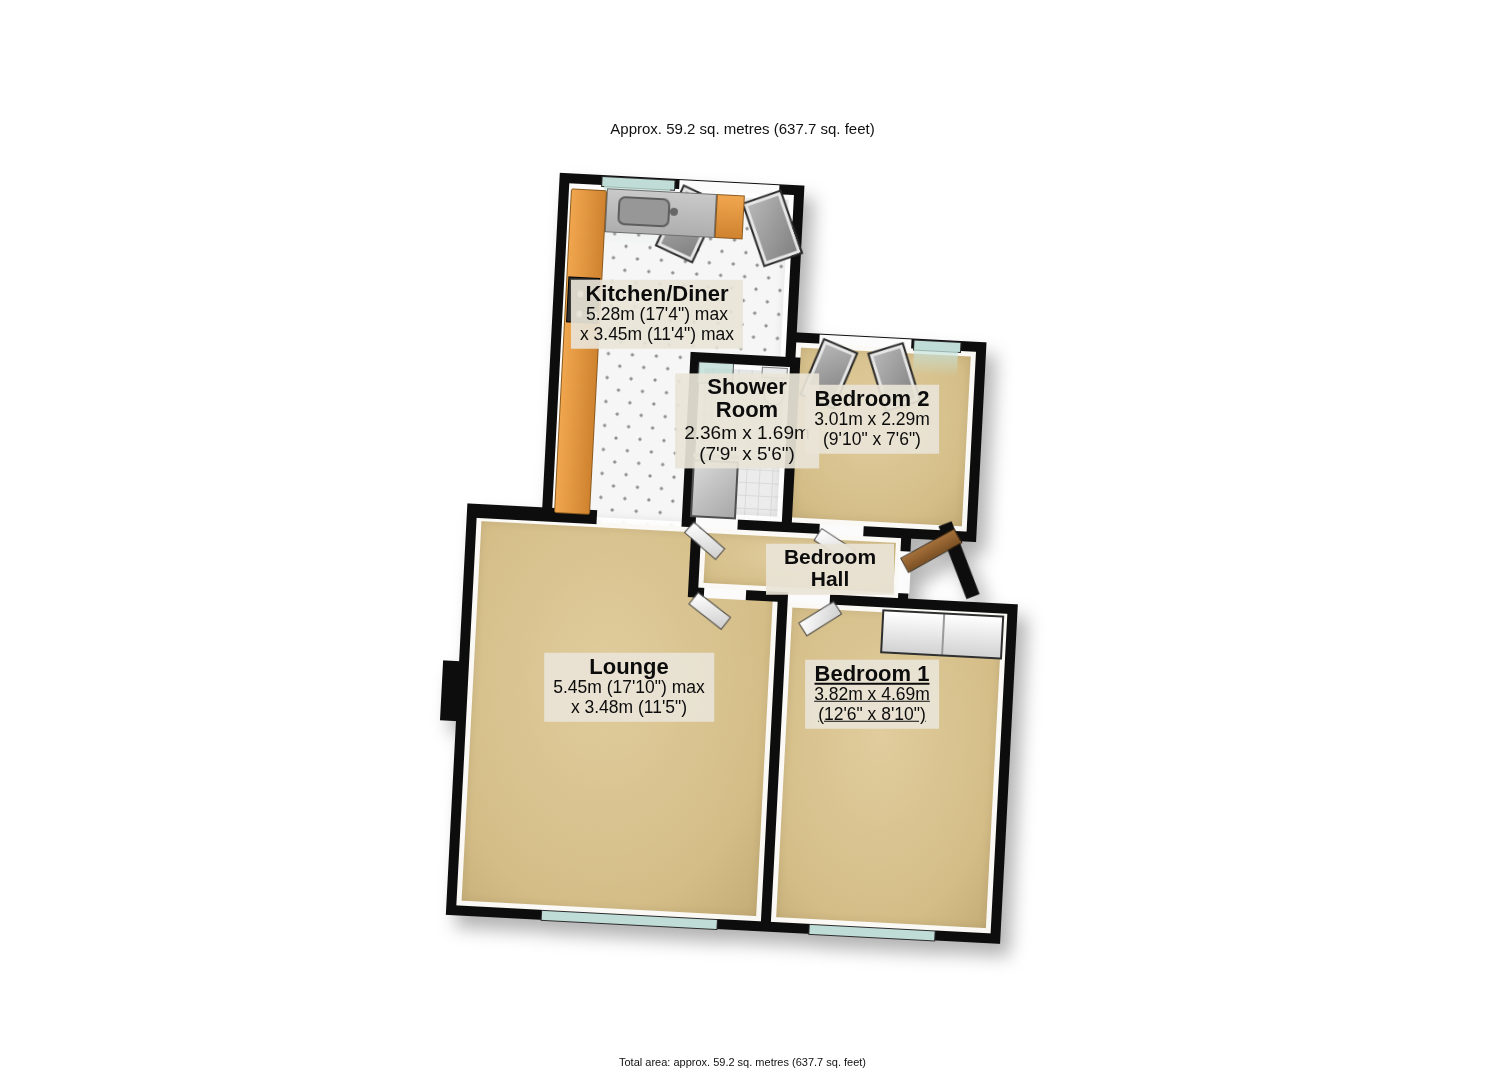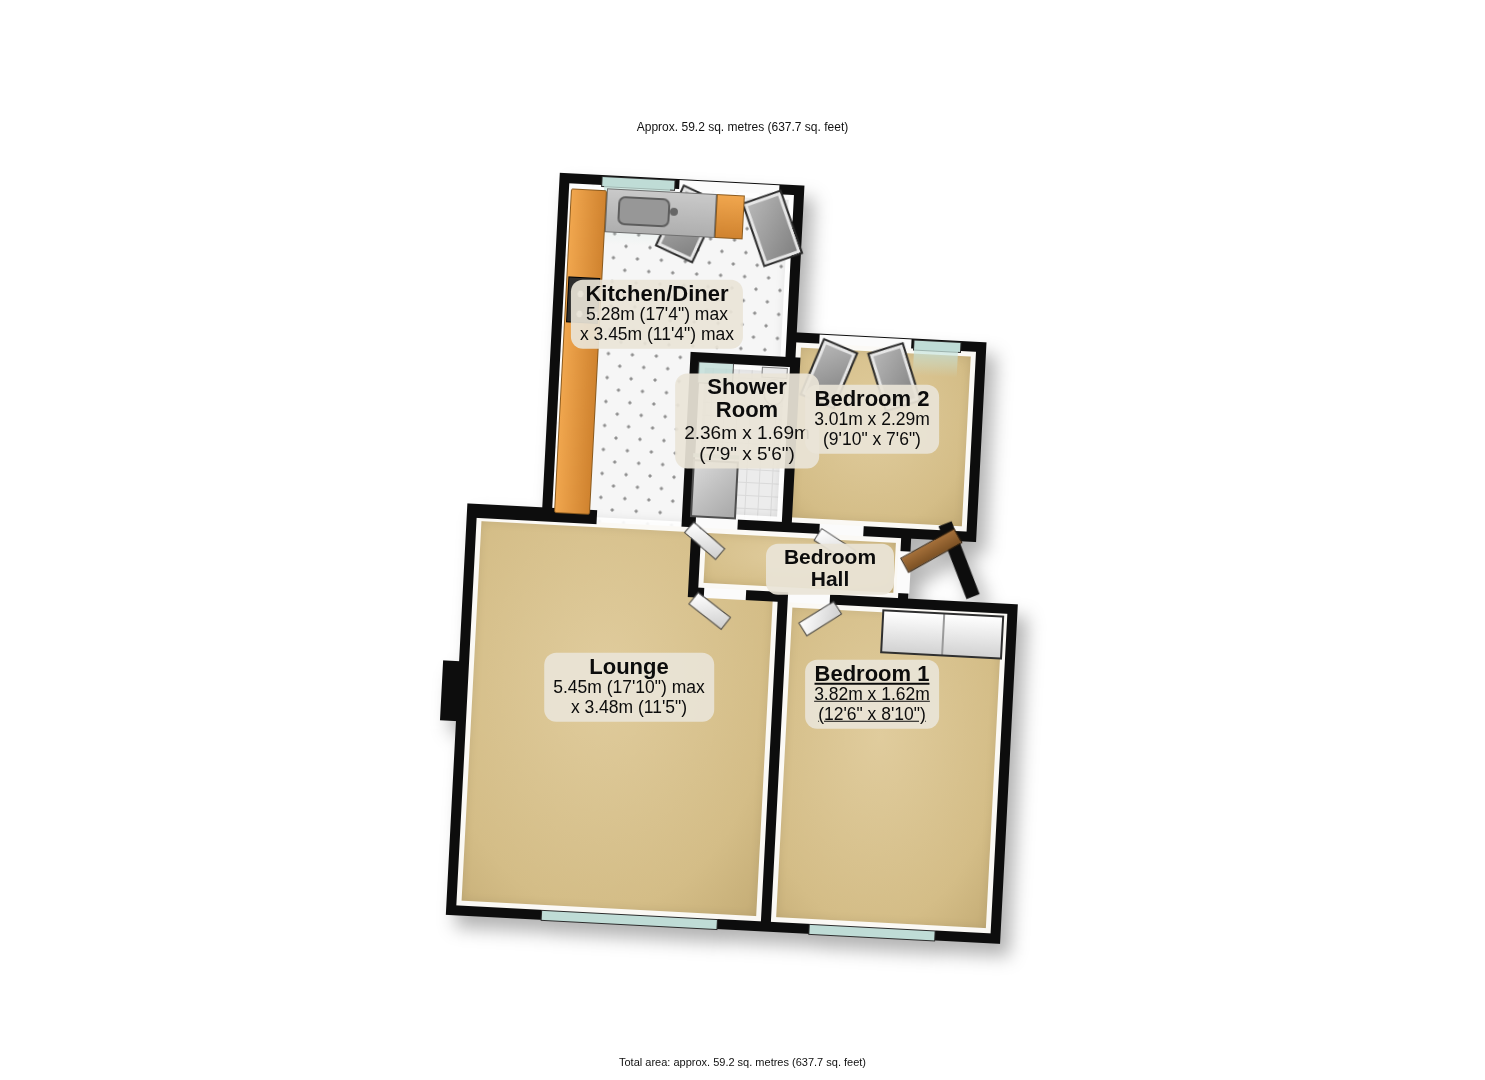--- a/index.html
+++ b/index.html
@@ -2,21 +2,21 @@
 <html style="--wall: #0d0d0d; --carpet: #d4bd87; --carpet_light: #e0cc9d; --tile_dot: #8f8f8f; --window: #bfdcd6; --counter: #f0a64e; --front_door: #a5703a; --label_bg: #e9e4d7;"><head>
 <meta charset="utf-8">
 <style>
   html,body{margin:0;padding:0;background:#fff;}
   .page{position:relative;width:1485px;height:1080px;background:#fff;overflow:hidden;
         font-family:"Liberation Sans", sans-serif;color:#111;}
 
   
   .header{position:absolute;top:117px;left:0;right:0;text-align:center;z-index:50;}
   .header .title{font-size:20px;font-weight:bold;letter-spacing:.2px;}
-  .header .subtitle{font-size:12px;margin-top:3px;}
+  .header .subtitle{font-size:15px;margin-top:3px;}
   .footer{position:absolute;top:1056px;left:0;right:0;text-align:center;font-size:11px;z-index:50;}
 
   
   #plan{position:absolute;inset:0;transform:rotate(3deg);transform-origin:745px 556px;
         filter:drop-shadow(10px 12px 9px rgba(0,0,0,.30));}
 
   .room{position:absolute;box-sizing:border-box;border:10px solid var(--wall,#0d0d0d);
         box-shadow:inset 0 0 0 5px rgba(255,255,255,.92), inset 0 0 14px rgba(0,0,0,.18);}
   .carpet{background:radial-gradient(ellipse at 45% 40%, var(--carpet_light,#e0cc9d) 0%, var(--carpet,#d4bd87) 70%, #c3ab74 100%);}
   .tile{background-color:#f6f6f6;
@@ -84,21 +84,21 @@
   #shower-tray{left:688px;top:462px;width:46px;height:58px;background:linear-gradient(135deg,#d9d9d9,#a8a8a8);border:2px solid #4f4f4f;}
   #shower-glass{left:688px;top:456px;width:46px;height:4px;background:#9fb7b3;}
   #toilet-tank{left:752px;top:366px;width:26px;height:11px;background:#e9e9e9;border:1px solid #7d7d7d;}
   #toilet-bowl{left:755px;top:378px;width:21px;height:26px;background:#fff;border:1px solid #7d7d7d;border-radius:50% 50% 46% 46%;}
   #closet-b1{left:885px;top:602px;width:122px;height:44px;border:2px solid #2f2f2f;
              background:linear-gradient(#ffffff,#d2d2d2);}
   #closet-b1:after{content:"";position:absolute;left:50%;top:0;bottom:0;width:2px;background:#9a9a9a;}
 
   
   .room-label{position:absolute;transform:translate(-50%,-50%);z-index:40;
-              background:rgba(233,228,215,.92);padding:2px 9px 4px;text-align:center;color:#0c0c0c;border-radius:12px;}
+              background:rgba(233,228,215,.92);padding:2px 9px 4px;text-align:center;color:#0c0c0c;}
   .room-name{font-size:22px;font-weight:bold;line-height:1.06;}
   .room-dims{font-size:17.5px;line-height:1.12;white-space:nowrap;}
   #label-kitchen {left:657px;top:314px;}
   #label-shower  {left:747px;top:421px;}
   #label-shower .room-name{max-width:100px;margin:0 auto;}
   #label-shower .room-dims{font-size:19px;}
   #label-bedroom2{left:872px;top:419px;}
   #label-hall    {left:830px;top:569px;}
   #label-hall .room-name{max-width:110px;margin:0 auto;font-size:21px;}
   #label-lounge  {left:629px;top:687px;}
@@ -188,19 +188,19 @@
   </div>
 
   <div class="room-label" id="label-lounge">
     <div class="room-name">Lounge</div>
     <div class="room-dims">5.45m (17'10") max</div>
     <div class="room-dims">x 3.48m (11'5")</div>
   </div>
 
   <div class="room-label" id="label-bedroom1">
     <div class="room-name">Bedroom 1</div>
-    <div class="room-dims">3.82m x 1.62m</div>
+    <div class="room-dims">3.82m x 4.69m</div>
     <div class="room-dims">(12'6" x 8'10")</div>
   </div>
 
   <div class="footer">Total area: approx. 59.2 sq. metres (637.7 sq. feet)</div>
 
 </div>
 
 </body></html>

